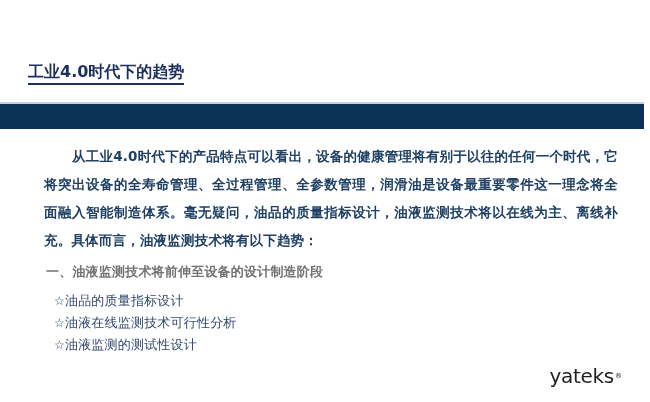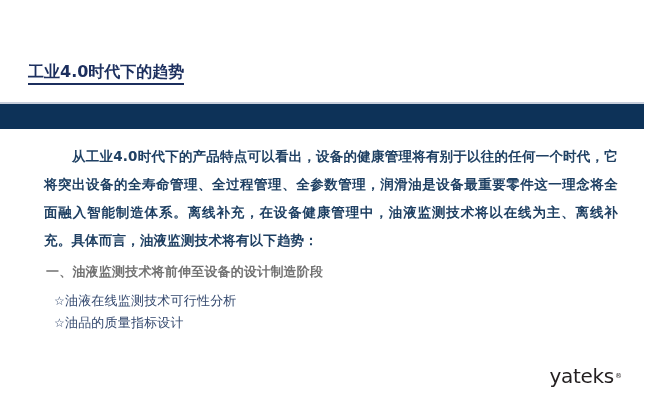--- a/index.html
+++ b/index.html
@@ -128,27 +128,28 @@
 
 <div id="slide">
 
   <div id="title-block">
     <div id="slide-title">工业4.0时代下的趋势</div>
   </div>
 
   <div id="navy-bar-hairline"></div>
   <div id="navy-bar"></div>
 
-  <div id="body-paragraph">从工业4.0时代下的产品特点可以看出，设备的健康管理将有别于以往的任何一个时代，它将突出设备的全寿命管理、全过程管理、全参数管理，润滑油是设备最重要零件这一理念将全面融入智能制造体系。离线补充，在设备健康管理中，油液监测技术将以在线为主、离线补充。具体而言，油液监测技术将有以下趋势：</div>
+  <div id="body-paragraph">从工业4.0时代下的产品特点可以看出，设备的健康管理将有别于以往的任何一个时代，它将突出设备的全寿命管理、全过程管理、全参数管理，润滑油是设备最重要零件这一理念将全面融入智能制造体系。毫无疑问，油品的质量指标设计，油液监测技术将以在线为主、离线补充。具体而言，油液监测技术将有以下趋势：</div>
 
   <div id="section-heading">一、油液监测技术将前伸至设备的设计制造阶段</div>
 
   <ul id="bullet-list">
+    <li><span class="bullet-marker">☆</span><span>油品的质量指标设计</span></li>
     <li><span class="bullet-marker">☆</span><span>油液在线监测技术可行性分析</span></li>
-    <li><span class="bullet-marker">☆</span><span>油品的质量指标设计</span></li>
+    <li><span class="bullet-marker">☆</span><span>油液监测的测试性设计</span></li>
   </ul>
 
   <div id="logo">
     <span id="logo-wordmark">yateks</span>
     <span id="logo-trademark">®</span>
   </div>
 
 </div>
 
 </body></html>

